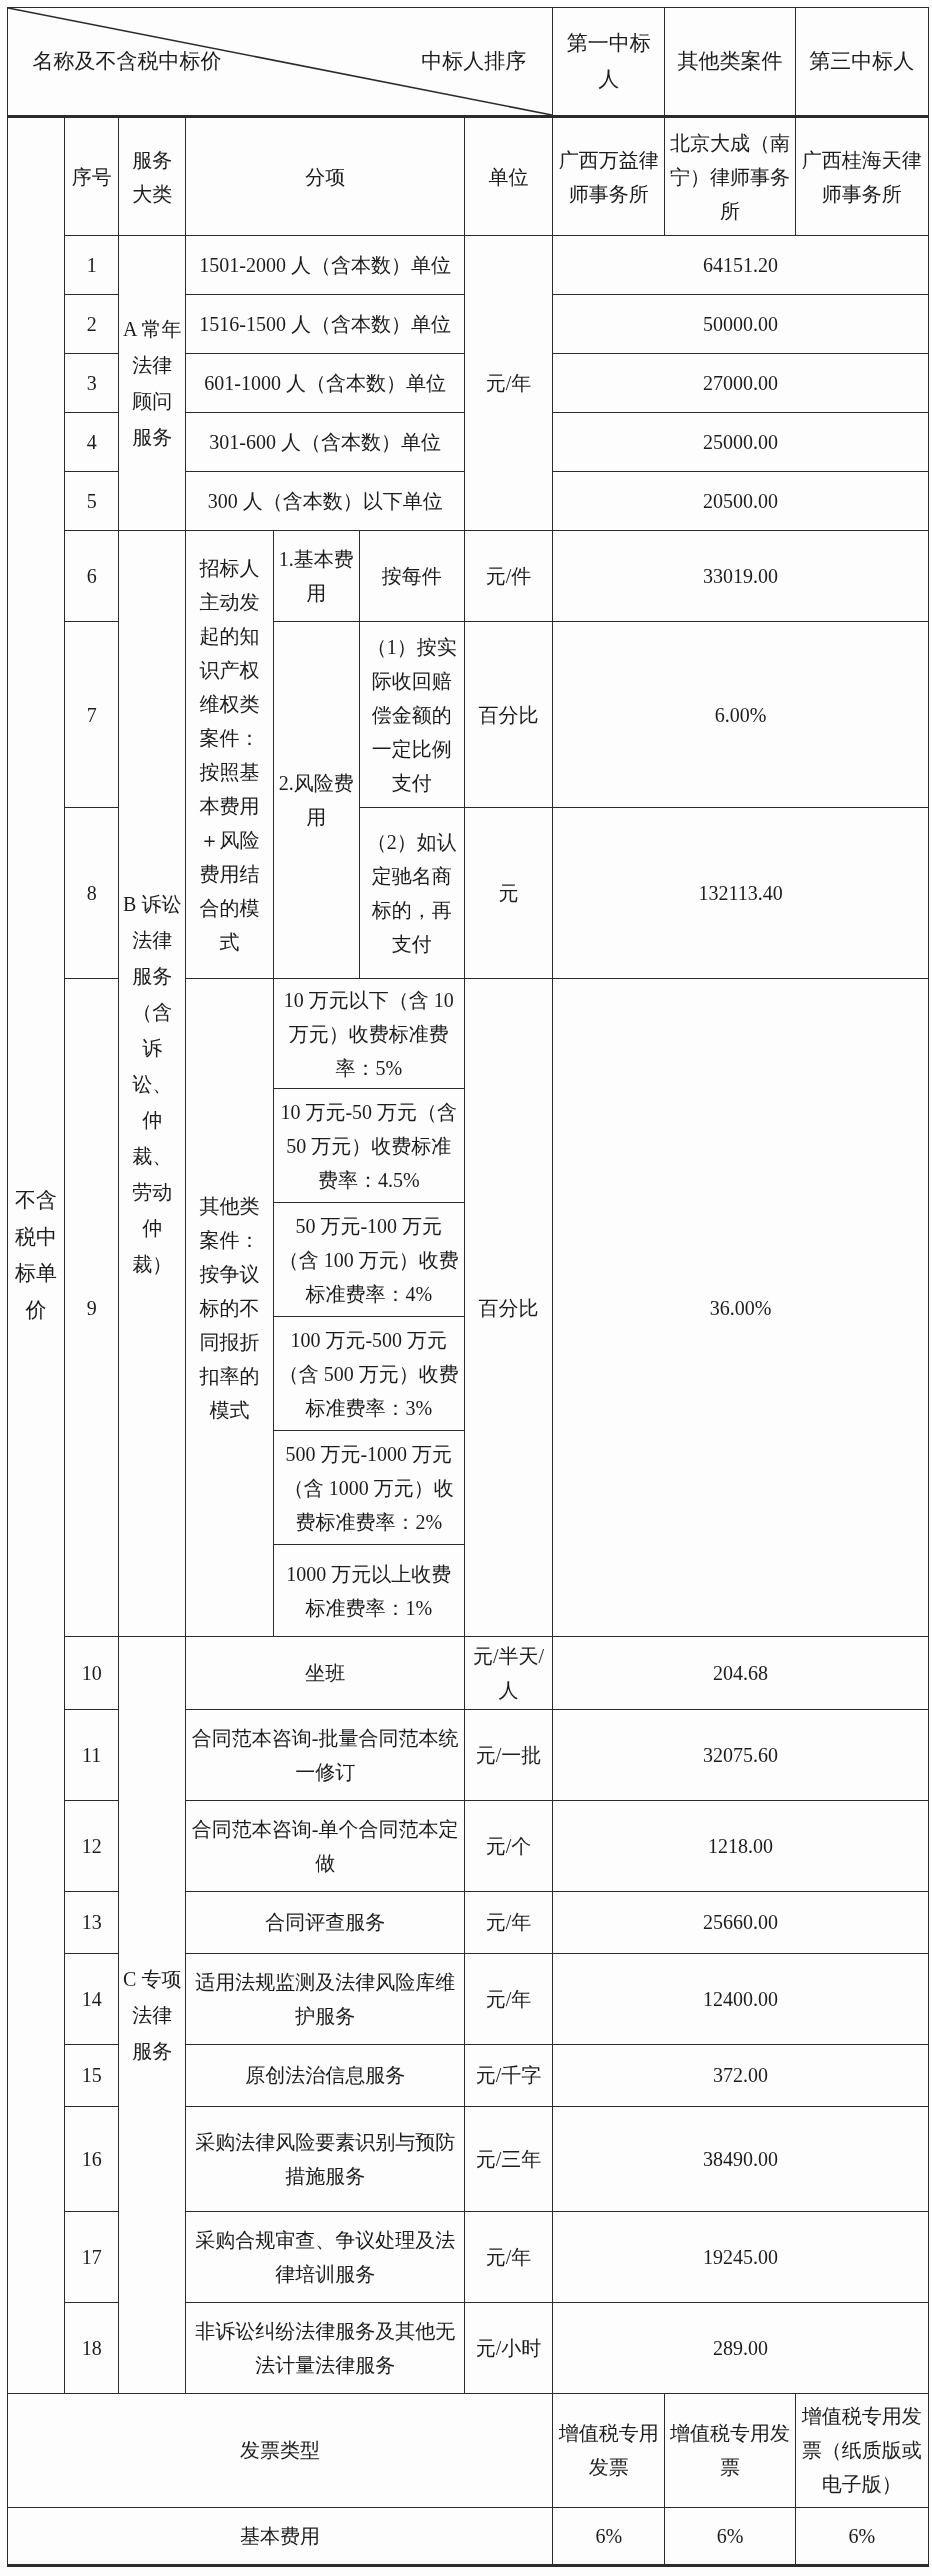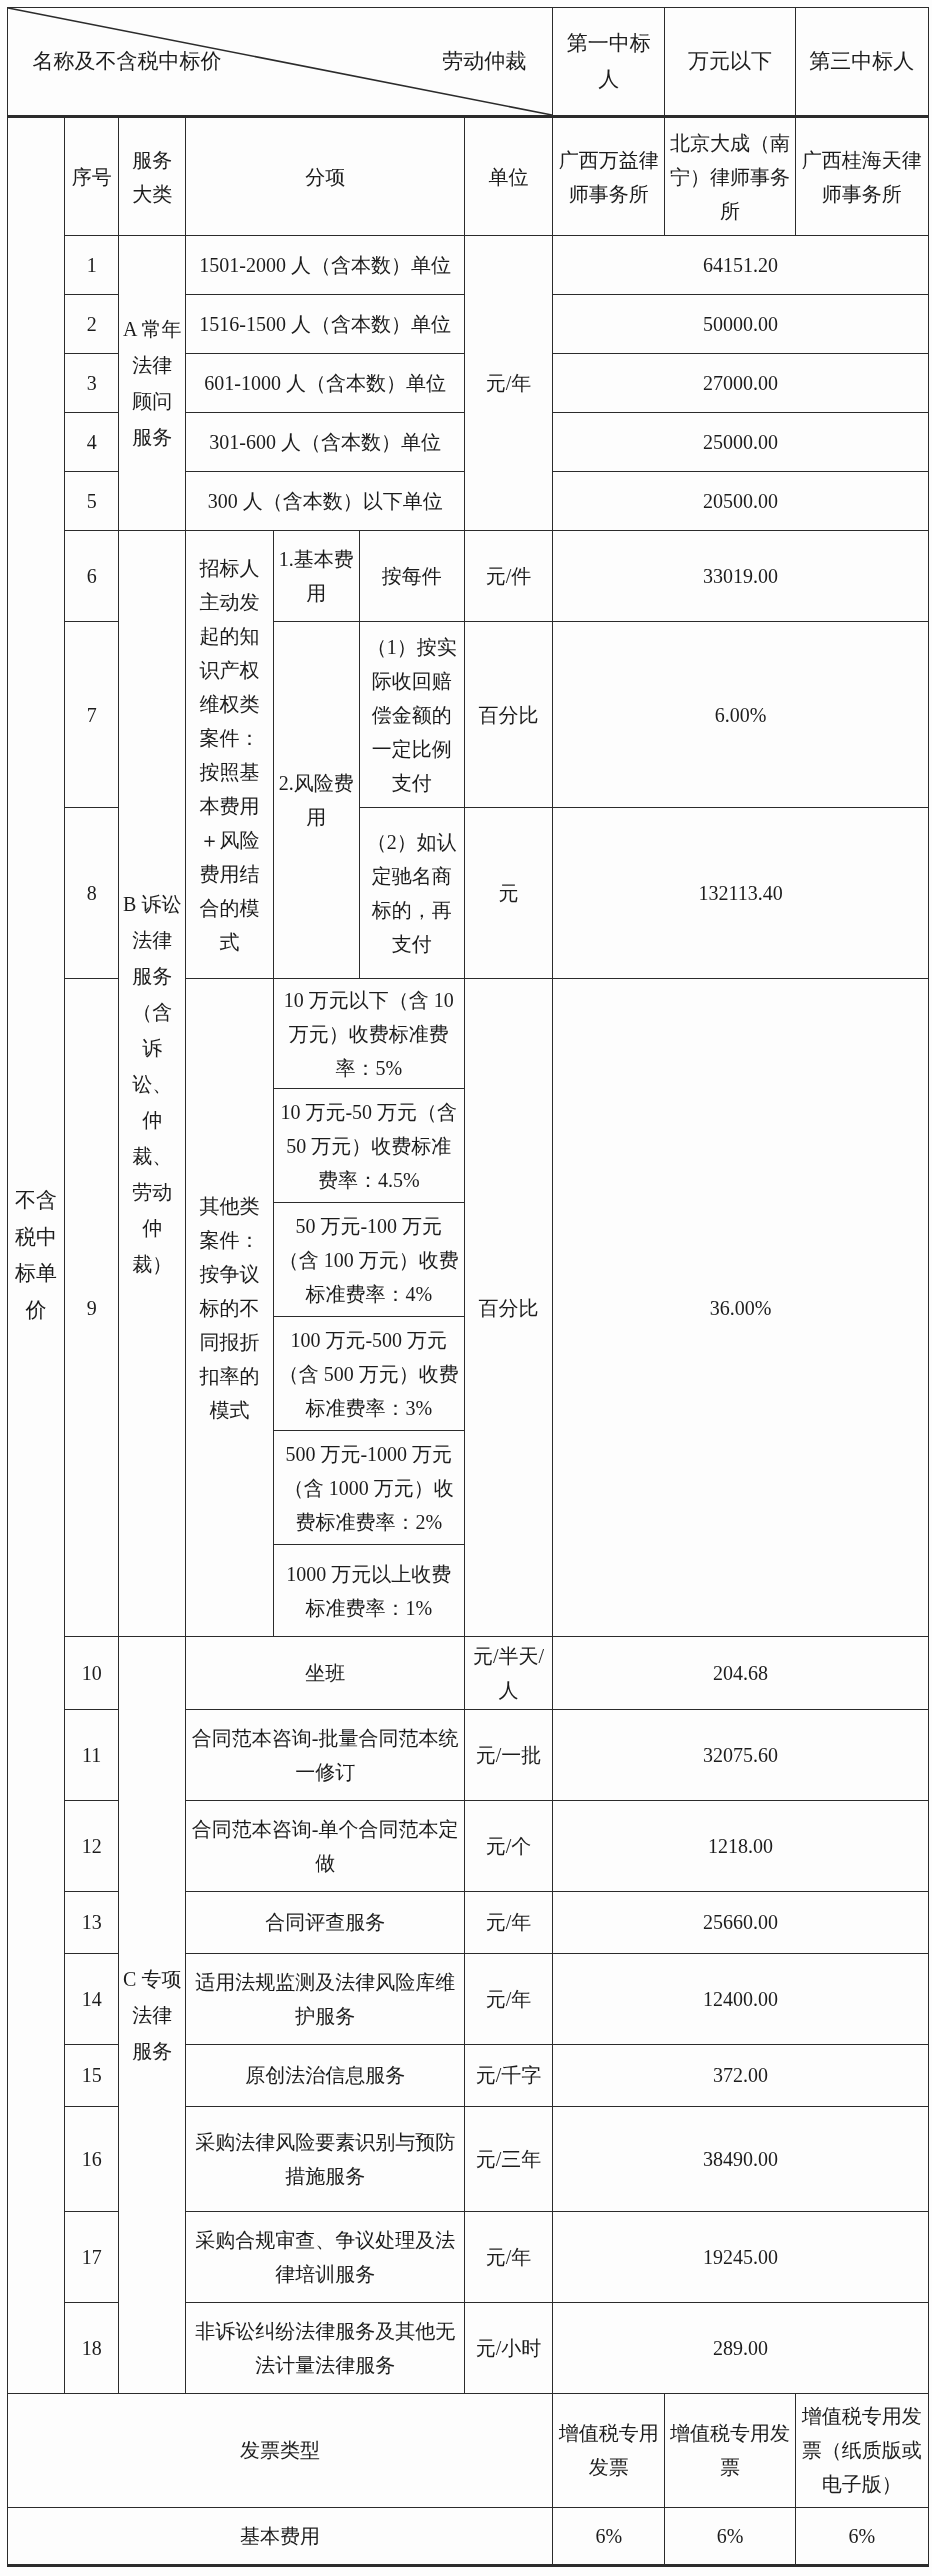--- a/index.html
+++ b/index.html
@@ -54,24 +54,24 @@
       <col style="width:133px">
   </colgroup>
 
   <tbody>
       <tr class="h1" style="height:109px">
     <td class="corner" colspan="7">
       <svg class="diag" preserveAspectRatio="none" viewBox="0 0 100 100">
         <line x1="0" y1="0" x2="100" y2="100" stroke="#2b2b2b" stroke-width="1.6" vector-effect="non-scaling-stroke"></line>
       </svg>
       <span class="corner-bl">名称及不含税中标价</span>
-      <span class="corner-tr">劳动仲裁</span>
+      <span class="corner-tr">中标人排序</span>
     </td>
     <td>第一中标人</td>
-    <td>万元以下</td>
+    <td>其他类案件</td>
     <td>第三中标人</td>
   </tr>
 
   <tr style="height:119px">
     <td class="leftlabel" rowspan="24">不含税中标单价</td>
     <td>序号</td>
     <td>服务大类</td>
     <td colspan="3">分项</td>
     <td>单位</td>
     <td>广西万益律师事务所</td>

